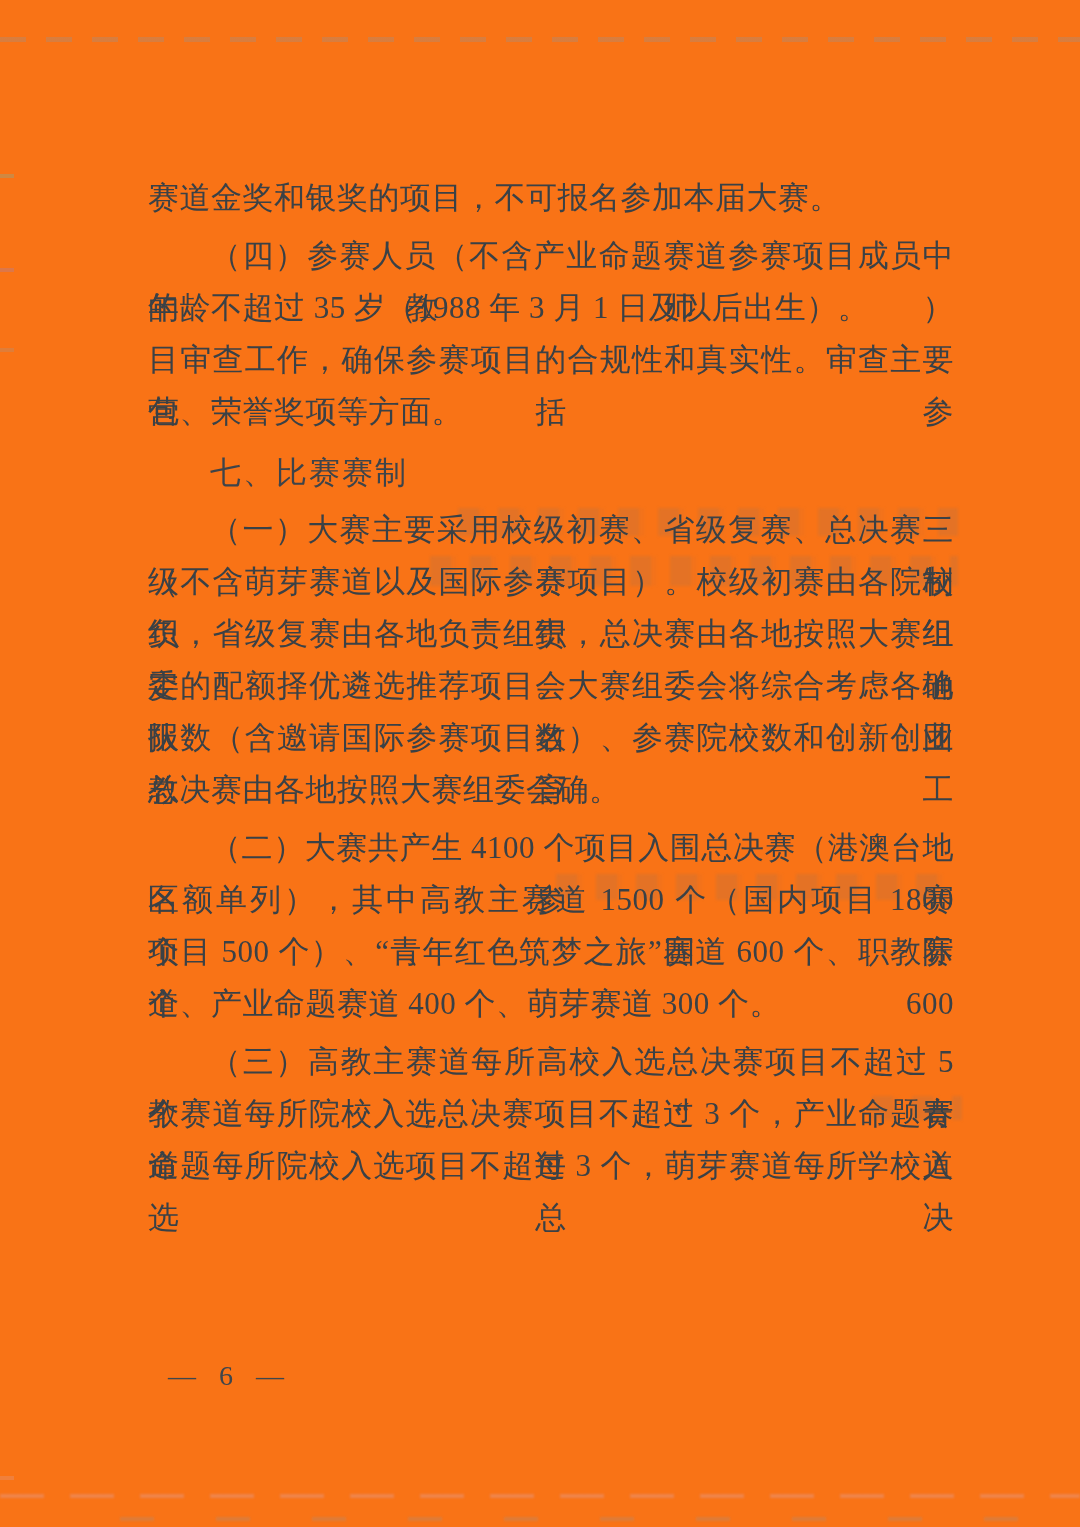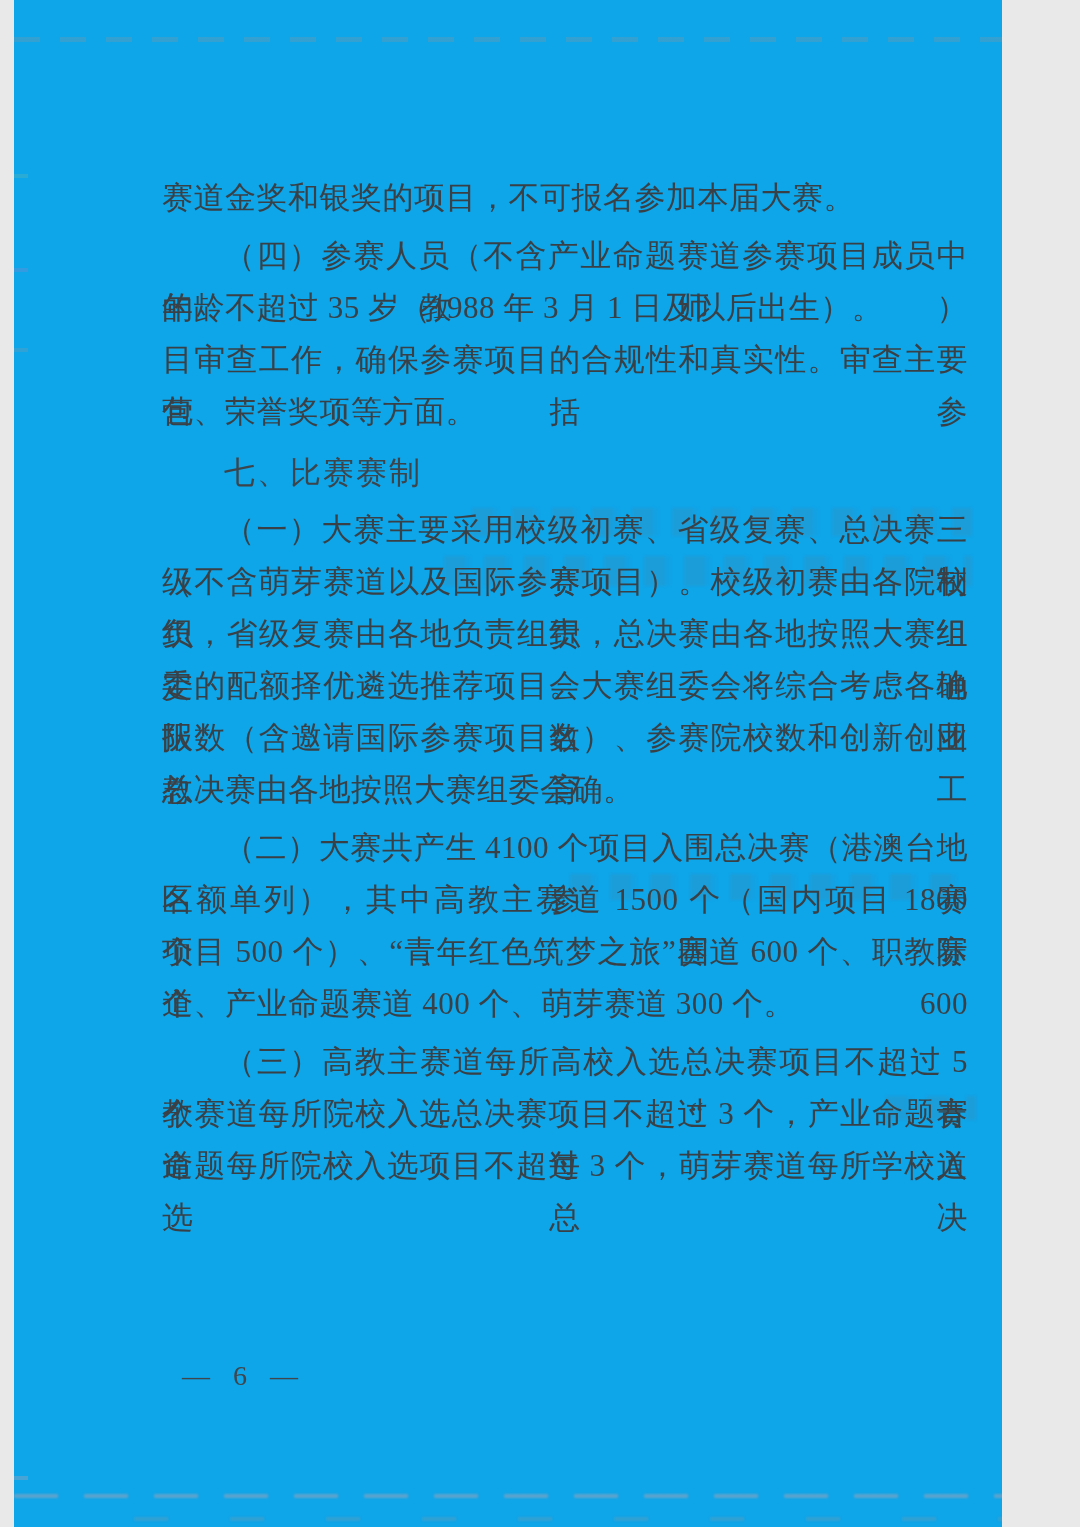--- a/index.html
+++ b/index.html
@@ -2,26 +2,25 @@
 <html style="--ink: #3a4146; --ink-heading: #3d444a;"><head>
 <meta charset="utf-8">
 <style>
   html, body {
     margin: 0;
     padding: 0;
     background: #e9e9e9;
   }
   .page {
     position: relative;
-    width: 988px;
+    width: 1080px;
     height: 1527px;
-    background: #0ea5e9;
+    background: #f97316;
     overflow: hidden;
     font-family: "Liberation Serif", "DejaVu Serif", serif;
-    margin-left: 14px;
   }
   
   .text-column {
     position: absolute;
     left: 148px;
     top: 172px;
     width: 806px;
     color: var(--ink, #3a4146);
     font-size: 31px;
   }

